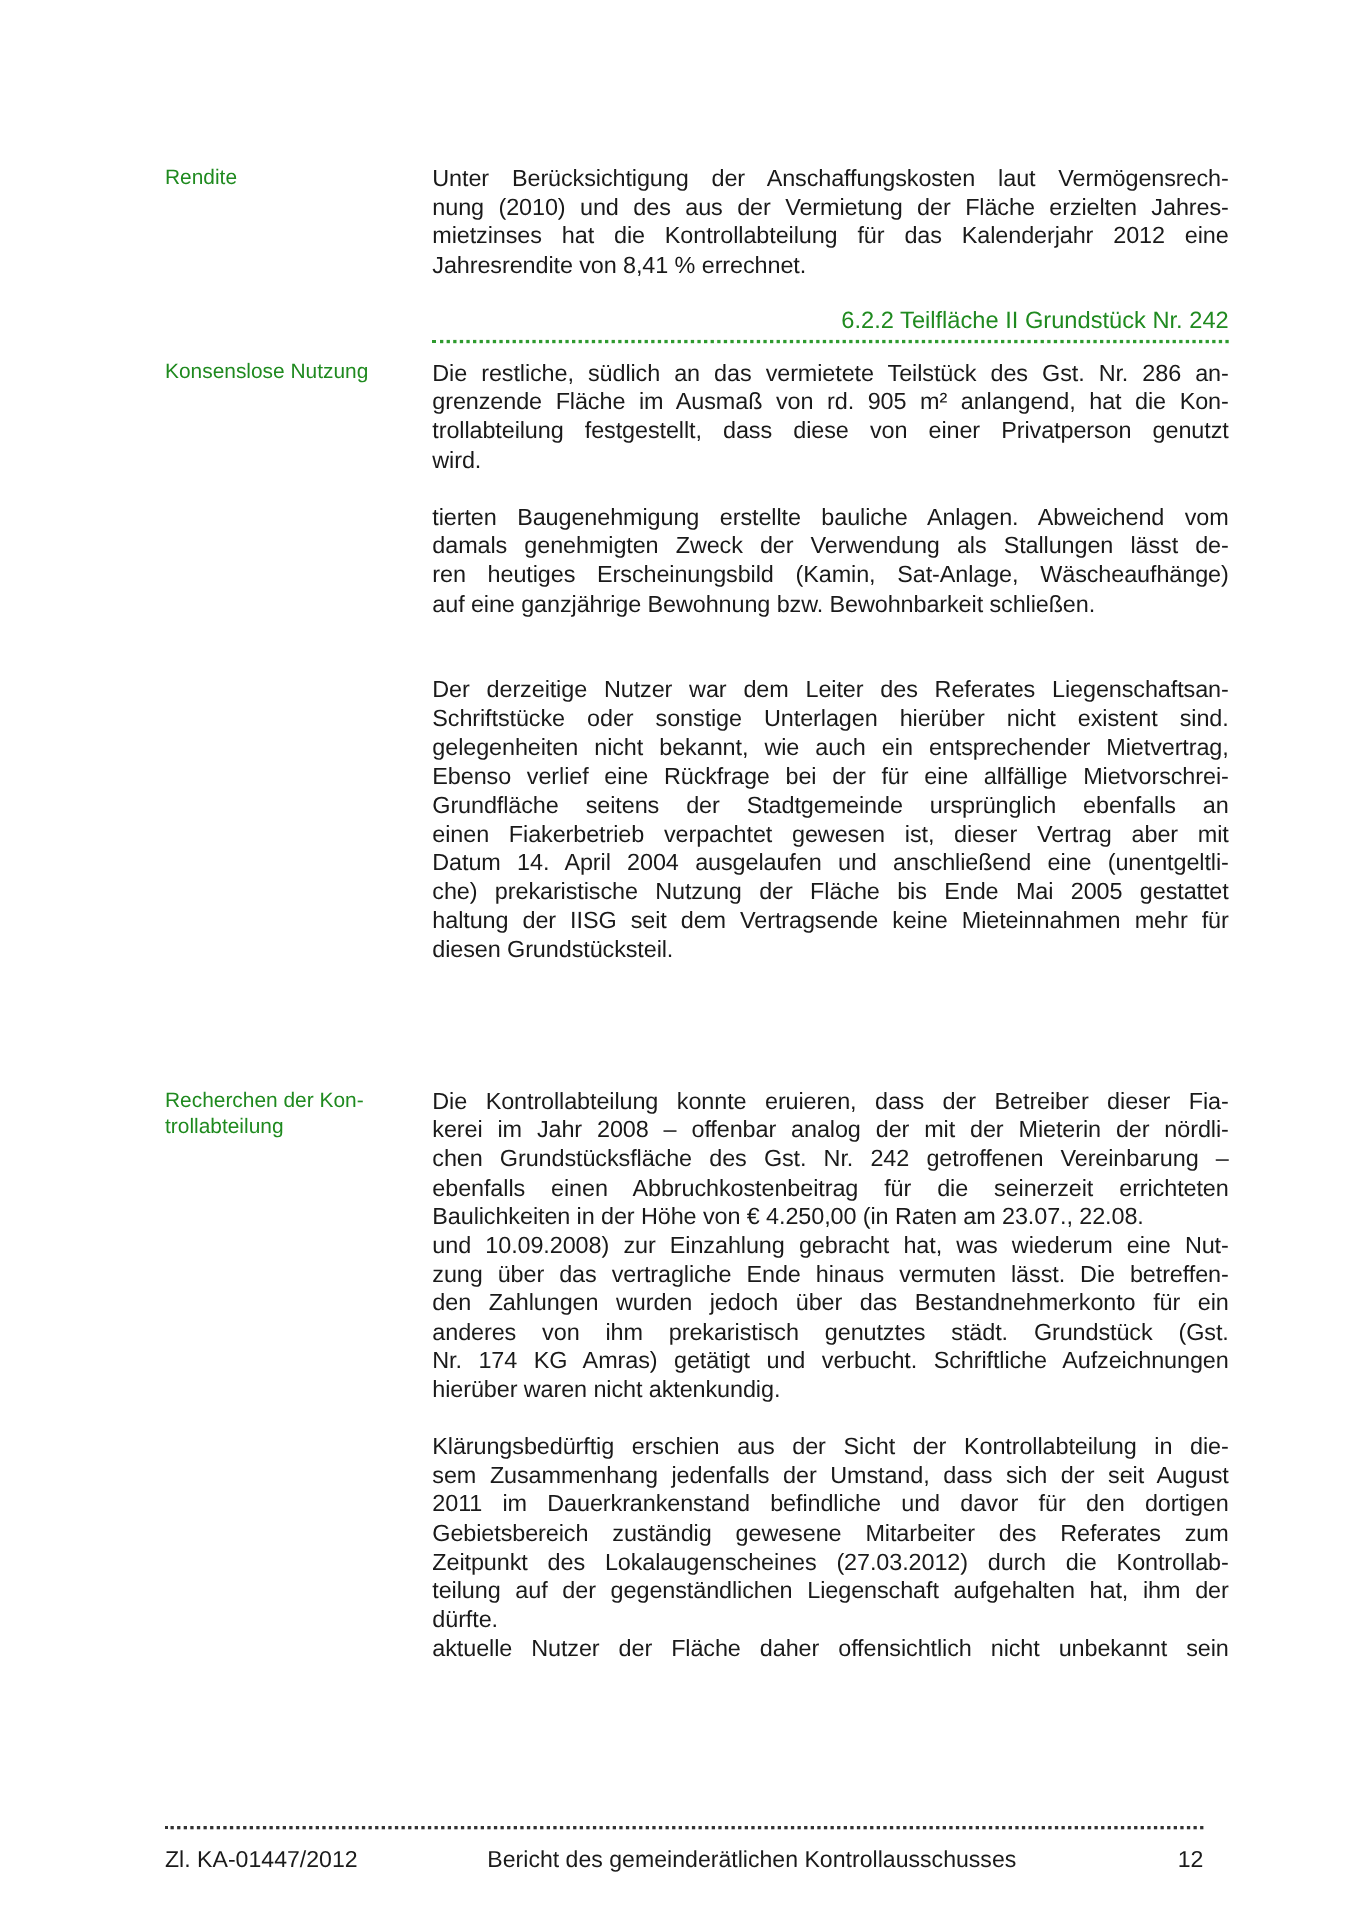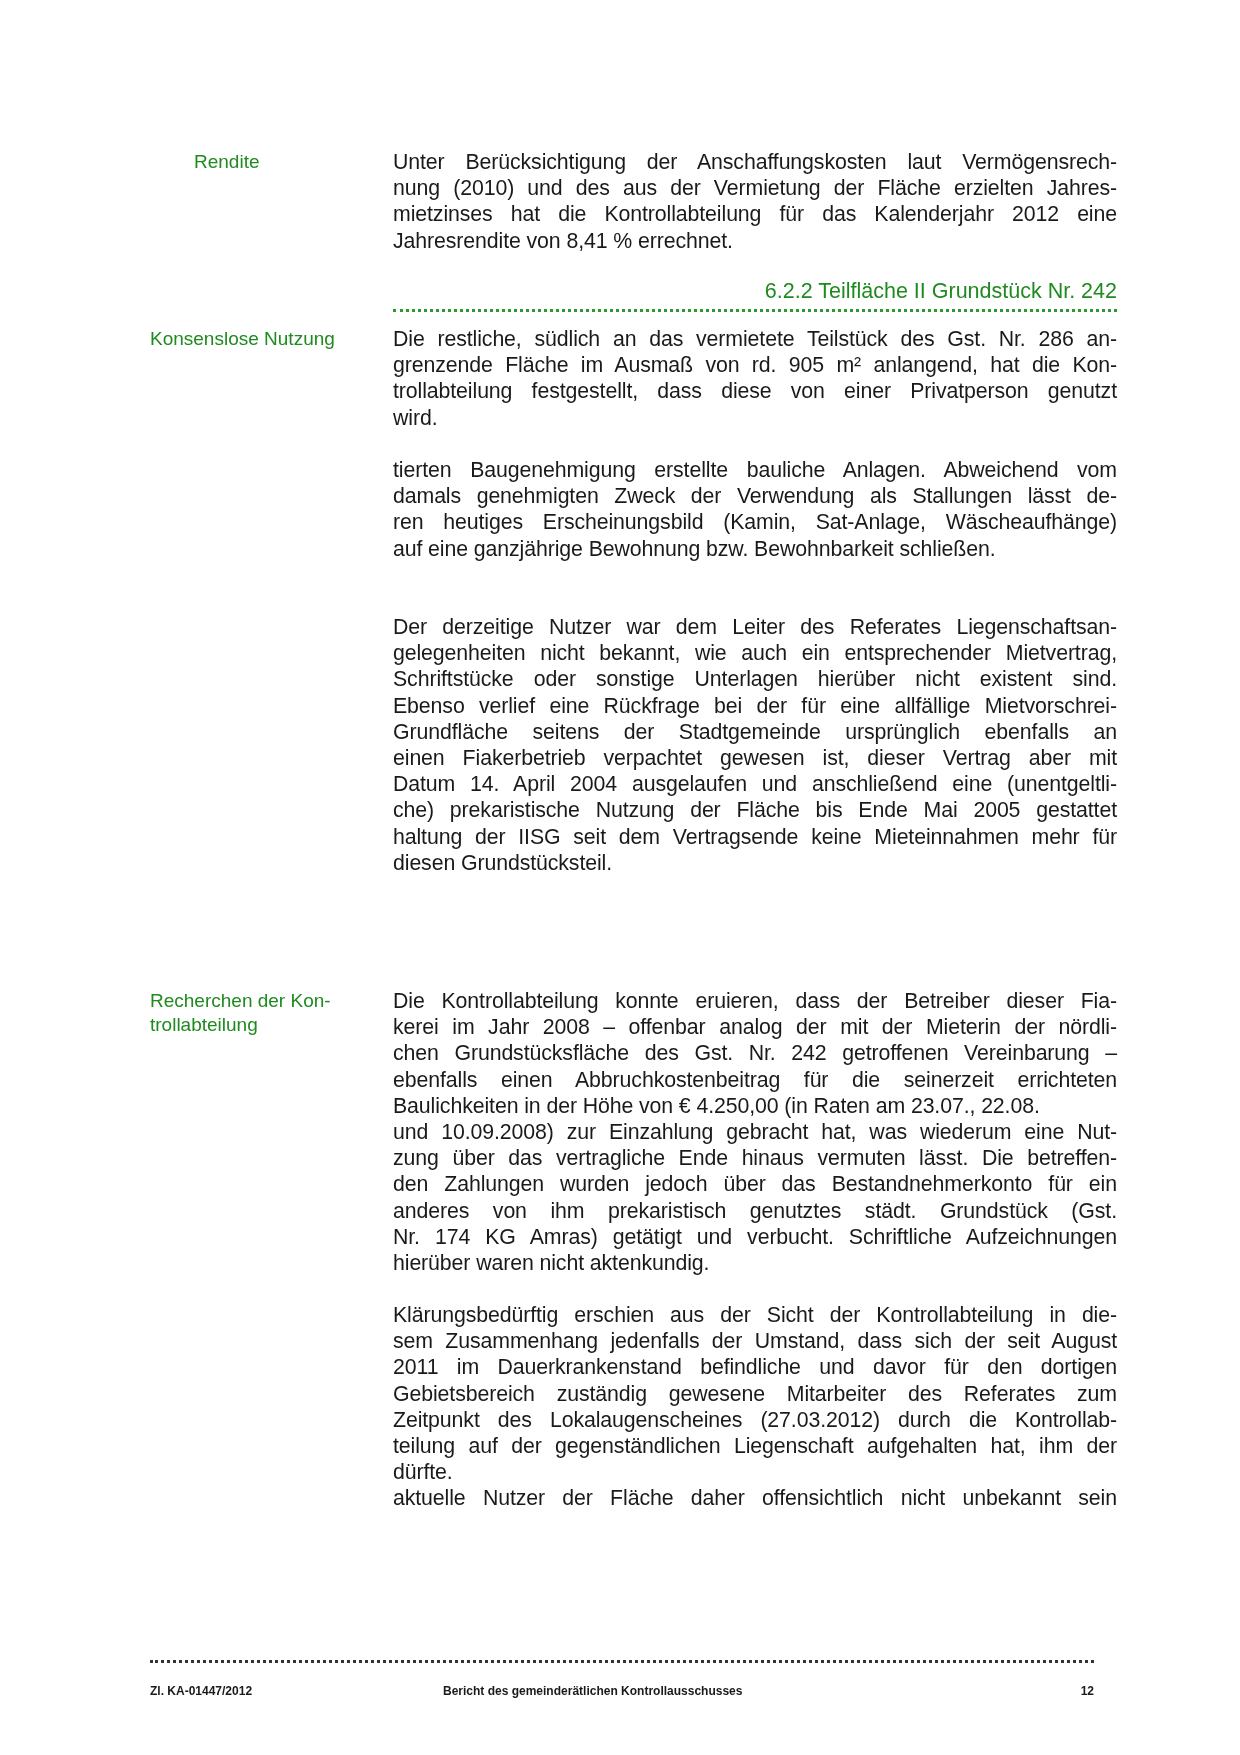--- a/index.html
+++ b/index.html
@@ -10,26 +10,26 @@
   .para { position: absolute; left: 393px; width: 724px; font-size: 21.3px;
           line-height: 26.2px; text-align: justify; letter-spacing: -0.1px; }
   .para .ln { display: block; text-align: justify; text-align-last: justify; white-space: nowrap; }
   .para .ln.last { text-align-last: left; }
   .heading { position: absolute; left: 393px; width: 724px; top: 278px; text-align: right;
              color: #1f8a1f; font-size: 21.5px; line-height: 26px; }
   .heading-rule { position: absolute; left: 393px; width: 724px; top: 309px; height: 0;
                   border-top: 3px dotted #2e9a2e; }
   .footer-rule { position: absolute; left: 150px; width: 944px; top: 1660px; height: 0;
                  border-top: 3px dotted #333333; }
-  .footer { position: absolute; top: 1680px; font-size: 12px; line-height: 22px; color: #1a1a1a; font-weight: bold; }
+  .footer { position: absolute; top: 1680px; font-size: 21px; line-height: 22px; color: #1a1a1a; }
 </style>
 </head>
 <body>
 
-<div class="label" style="top:150px;margin-left:44px;">Rendite</div>
+<div class="label" style="top:150px;">Rendite</div>
 <div class="para" style="top:149px;">
   <span class="ln">Unter Berücksichtigung der Anschaffungskosten laut Vermögensrech-</span>
   <span class="ln">nung (2010) und des aus der Vermietung der Fläche erzielten Jahres-</span>
   <span class="ln">mietzinses hat die Kontrollabteilung für das Kalenderjahr 2012 eine</span>
   <span class="ln last">Jahresrendite von 8,41 % errechnet.</span>
 </div>
 
 <div class="heading">6.2.2  Teilfläche II Grundstück Nr. 242</div>
 <div class="heading-rule"></div>
 
@@ -43,22 +43,22 @@
 
 <div class="para" style="top:457px;">
   <span class="ln">tierten Baugenehmigung erstellte bauliche Anlagen. Abweichend vom</span>
   <span class="ln">damals genehmigten Zweck der Verwendung als Stallungen lässt de-</span>
   <span class="ln">ren heutiges Erscheinungsbild (Kamin, Sat-Anlage, Wäscheaufhänge)</span>
   <span class="ln last">auf eine ganzjährige Bewohnung bzw. Bewohnbarkeit schließen.</span>
 </div>
 
 <div class="para" style="top:614px;">
   <span class="ln">Der derzeitige Nutzer war dem Leiter des Referates Liegenschaftsan-</span>
+  <span class="ln">Schriftstücke oder sonstige Unterlagen hierüber nicht existent sind.</span>
   <span class="ln">gelegenheiten nicht bekannt, wie auch ein entsprechender Mietvertrag,</span>
-  <span class="ln">Schriftstücke oder sonstige Unterlagen hierüber nicht existent sind.</span>
   <span class="ln">Ebenso verlief eine Rückfrage bei der für eine allfällige Mietvorschrei-</span>
   <span class="ln">Grundfläche seitens der Stadtgemeinde ursprünglich ebenfalls an</span>
   <span class="ln">einen Fiakerbetrieb verpachtet gewesen ist, dieser Vertrag aber mit</span>
   <span class="ln">Datum 14. April 2004 ausgelaufen und anschließend eine (unentgeltli-</span>
   <span class="ln">che) prekaristische Nutzung der Fläche bis Ende Mai 2005 gestattet</span>
   <span class="ln">haltung der IISG seit dem Vertragsende keine Mieteinnahmen mehr für</span>
   <span class="ln last">diesen Grundstücksteil.</span>
 </div>
 
 <div class="label" style="top:989px;">

